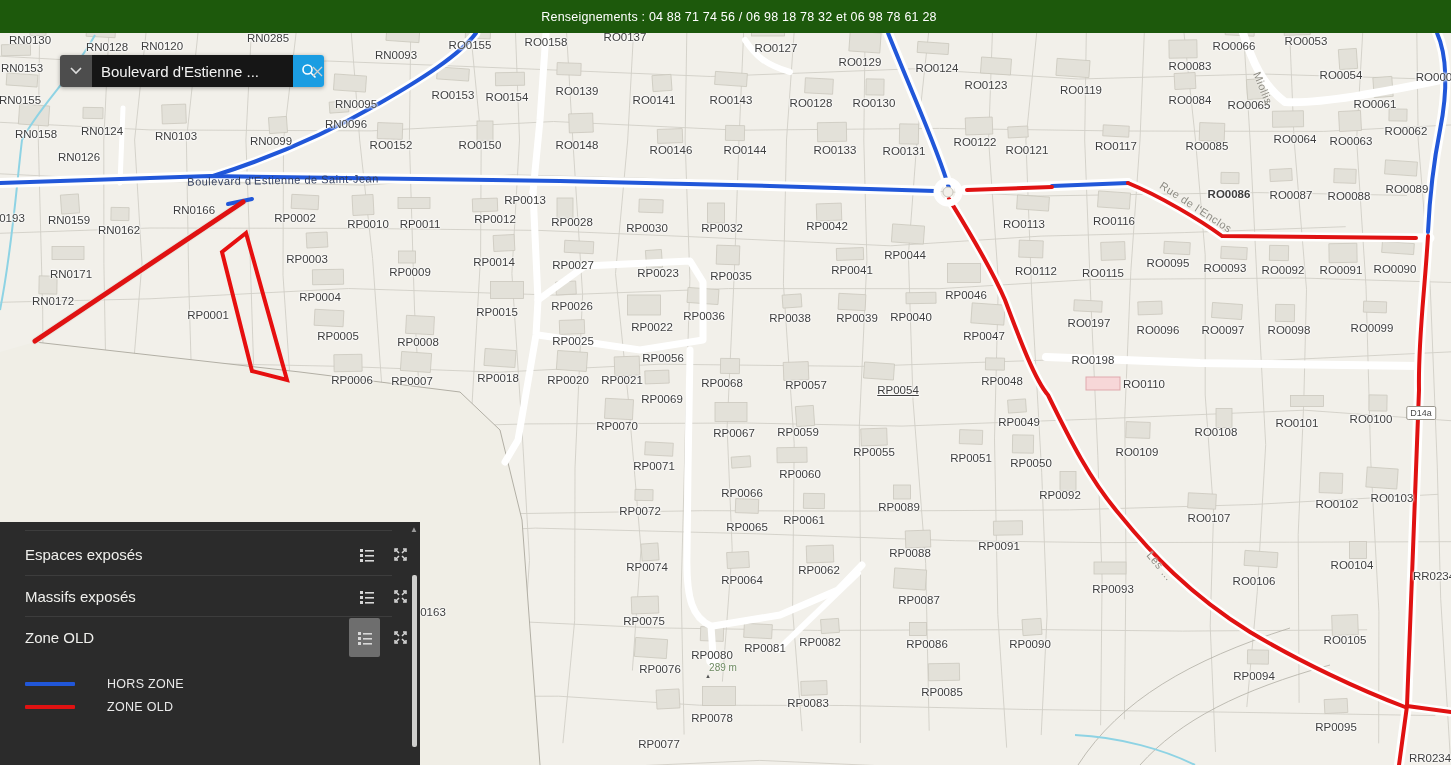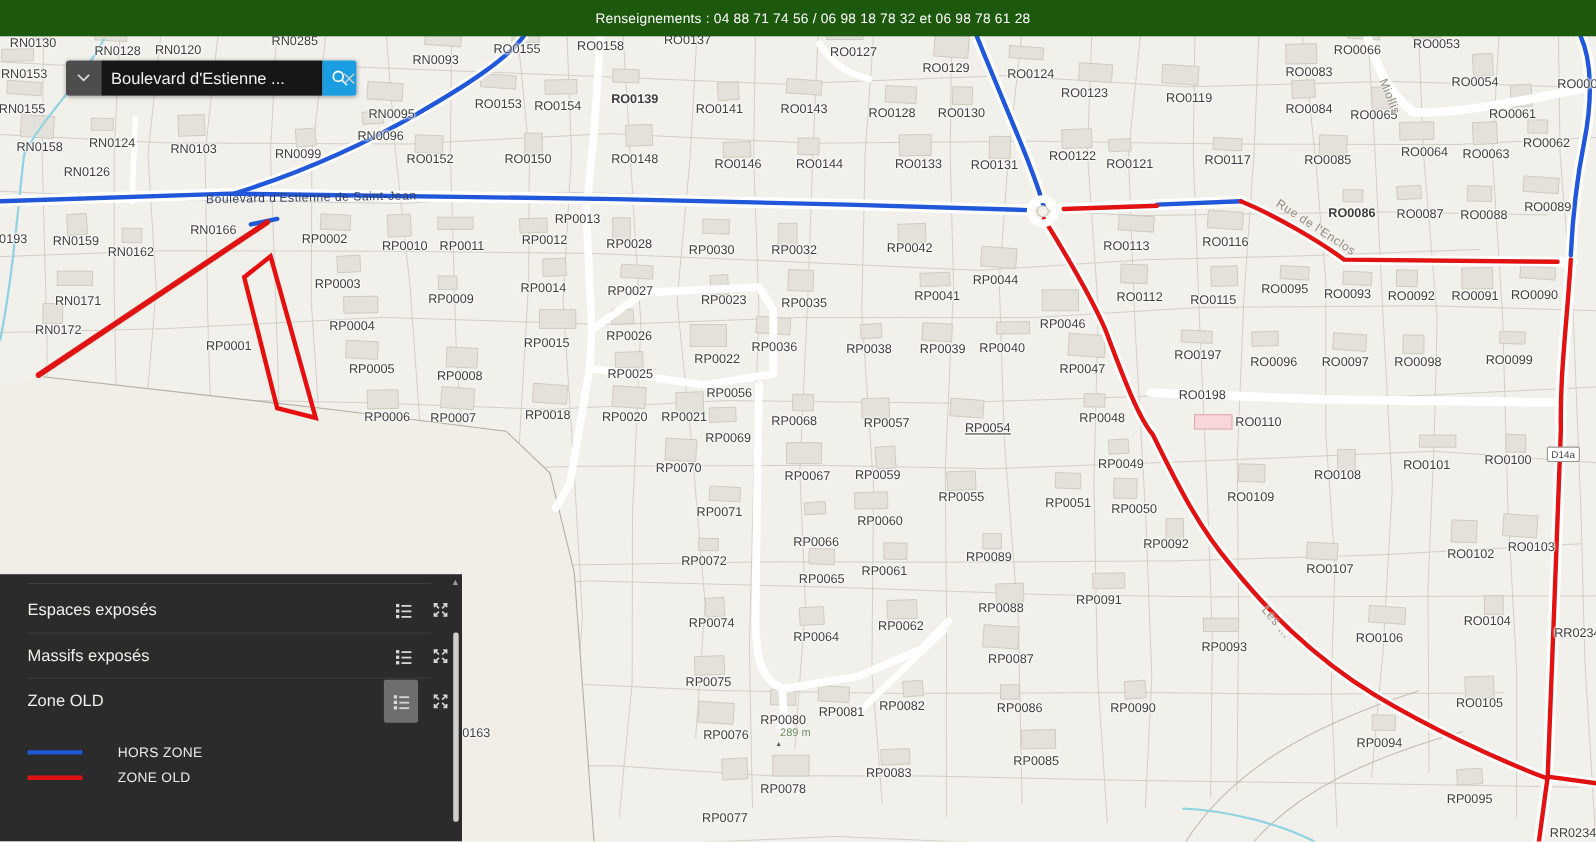--- a/index.html
+++ b/index.html
@@ -345,21 +345,21 @@
       <span class="plabel" style="left: 194px; top: 210px;">RN0166</span>
       <span class="plabel" style="left: 71px; top: 274px;">RN0171</span>
       <span class="plabel" style="left: 53px; top: 301px;">RN0172</span>
       <span class="plabel" style="left: 12px; top: 218px;">0193</span>
       <span class="plabel" style="left: 470px; top: 45px;">RO0155</span>
       <span class="plabel" style="left: 546px; top: 42px;">RO0158</span>
       <span class="plabel" style="left: 625px; top: 37px;">RO0137</span>
       <span class="plabel" style="left: 776px; top: 48px;">RO0127</span>
       <span class="plabel" style="left: 453px; top: 95px;">RO0153</span>
       <span class="plabel" style="left: 507px; top: 97px;">RO0154</span>
-      <span class="plabel" style="left: 577px; top: 91px; font-weight: bold;">RO0139</span>
+      <span class="plabel" style="left: 577px; top: 91px;">RO0139</span>
       <span class="plabel" style="left: 654px; top: 100px;">RO0141</span>
       <span class="plabel" style="left: 731px; top: 100px;">RO0143</span>
       <span class="plabel" style="left: 391px; top: 145px;">RO0152</span>
       <span class="plabel" style="left: 480px; top: 145px;">RO0150</span>
       <span class="plabel" style="left: 577px; top: 145px;">RO0148</span>
       <span class="plabel" style="left: 671px; top: 150px;">RO0146</span>
       <span class="plabel" style="left: 745px; top: 150px;">RO0144</span>
       <span class="plabel" style="left: 860px; top: 62px;">RO0129</span>
       <span class="plabel" style="left: 937px; top: 68px;">RO0124</span>
       <span class="plabel" style="left: 986px; top: 85px;">RO0123</span>
@@ -485,21 +485,21 @@
       <span class="plabel" style="left: 927px; top: 644px;">RP0086</span>
       <span class="plabel" style="left: 1030px; top: 644px;">RP0090</span>
       <span class="plabel" style="left: 1113px; top: 589px;">RP0093</span>
       <span class="plabel" style="left: 1254px; top: 676px;">RP0094</span>
       <span class="plabel" style="left: 919px; top: 600px;">RP0087</span>
       <span class="plabel" style="left: 659px; top: 744px;">RP0077</span>
       <span class="plabel" style="left: 712px; top: 718px;">RP0078</span>
       <span class="plabel" style="left: 808px; top: 703px;">RP0083</span>
       <span class="plabel" style="left: 942px; top: 692px;">RP0085</span>
       <span class="plabel" style="left: 1336px; top: 727px;">RP0095</span>
-      <span class="plabel" style="left: 433px; top: 667px; text-align: right;">0163</span>
+      <span class="plabel" style="left: 433px; top: 612px; text-align: right;">0163</span>
       <span class="slabel dark" style="left: 283px; top: 180px; transform: translate(-50%, -50%) rotate(-1deg);">Boulevard d'Estienne de Saint-Jean</span>
       <span class="slabel" style="left: 1196px; top: 207px; transform: translate(-50%, -50%) rotate(33deg);">Rue de l'Enclos</span>
       <span class="slabel" style="left: 1263px; top: 88px; transform: translate(-50%, -50%) rotate(68deg);">Miollis</span>
       <span class="slabel" style="left: 1160px; top: 566px; transform: translate(-50%, -50%) rotate(50deg);">Les …</span>
       <span class="shield" style="left: 1421px; top: 413px;">D14a</span>
       <span class="elev" style="left: 723px; top: 667px;">289 m</span>
       <span class="elev-tri" style="left: 708px; top: 676px;">▴</span>
     </div>
 
   <div id="topbar">

